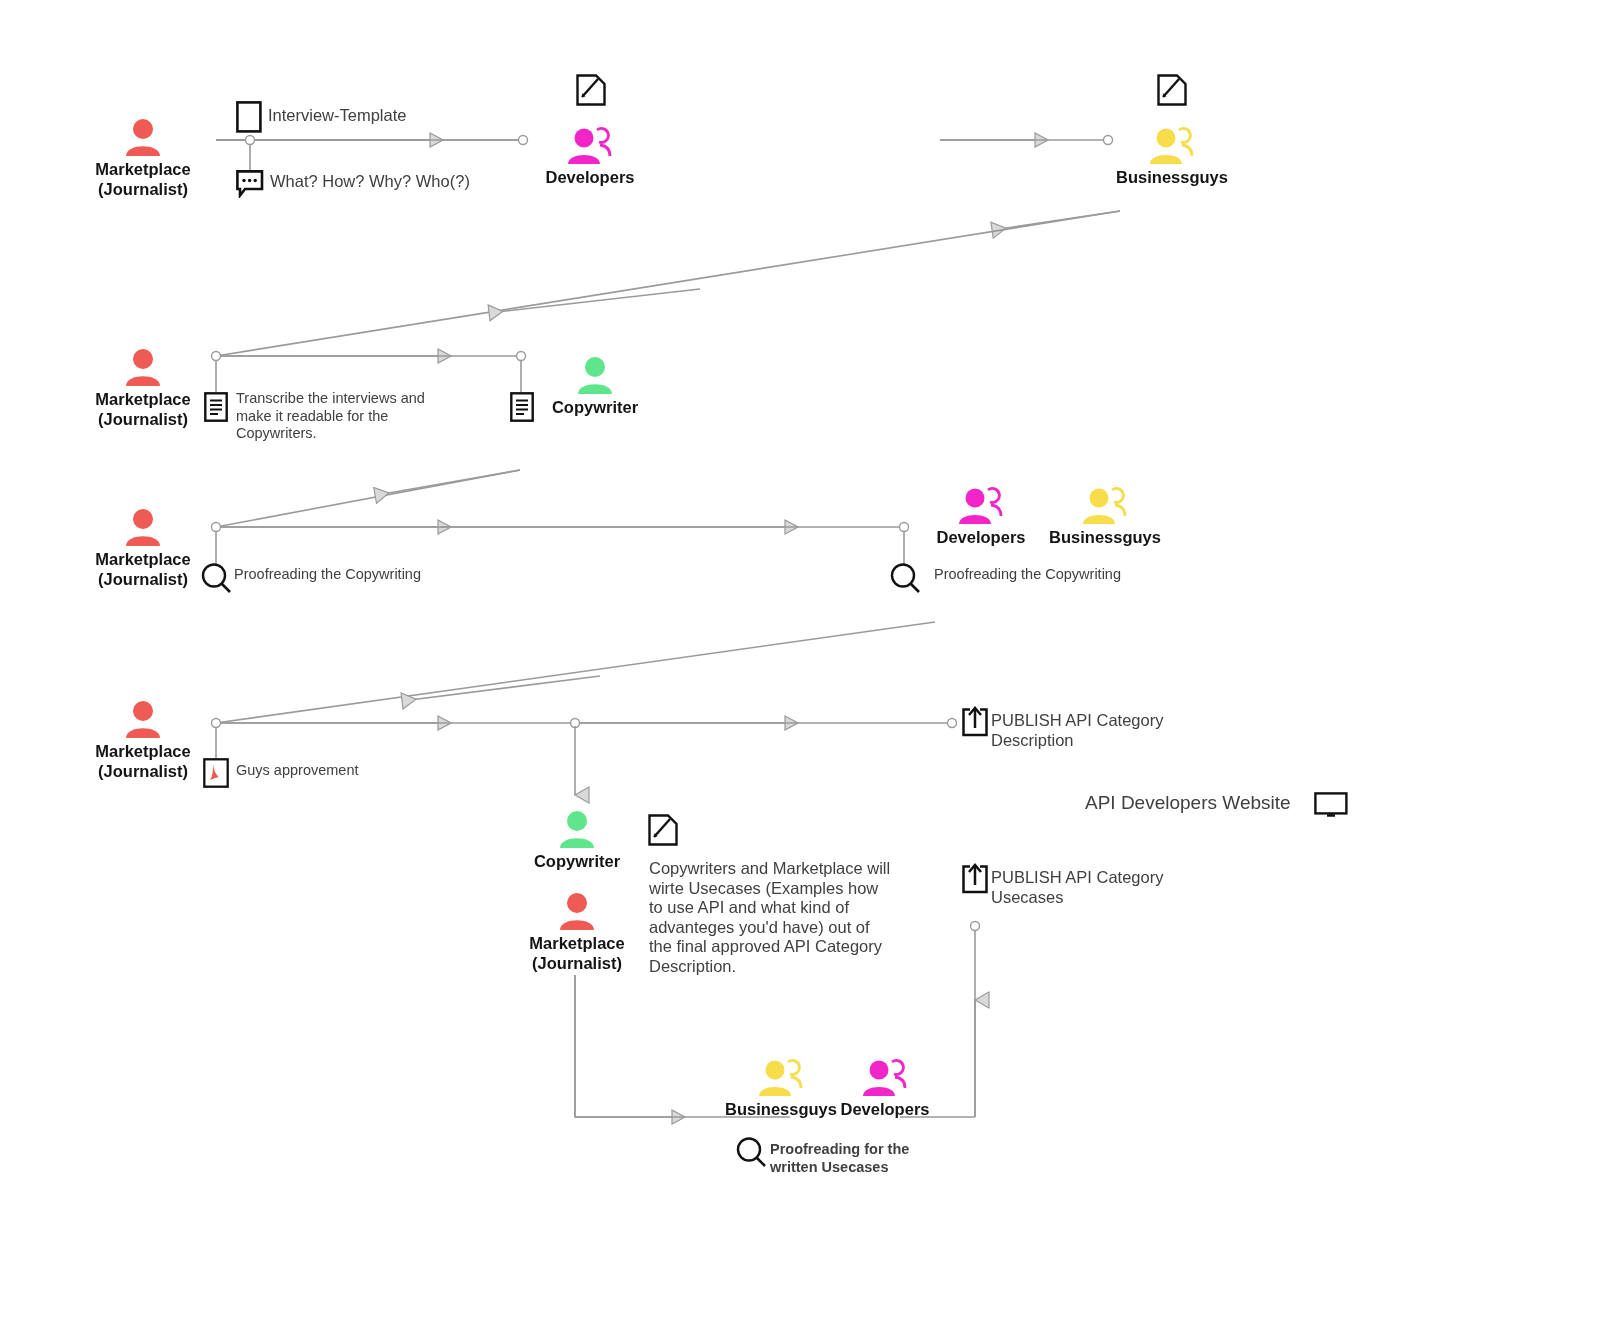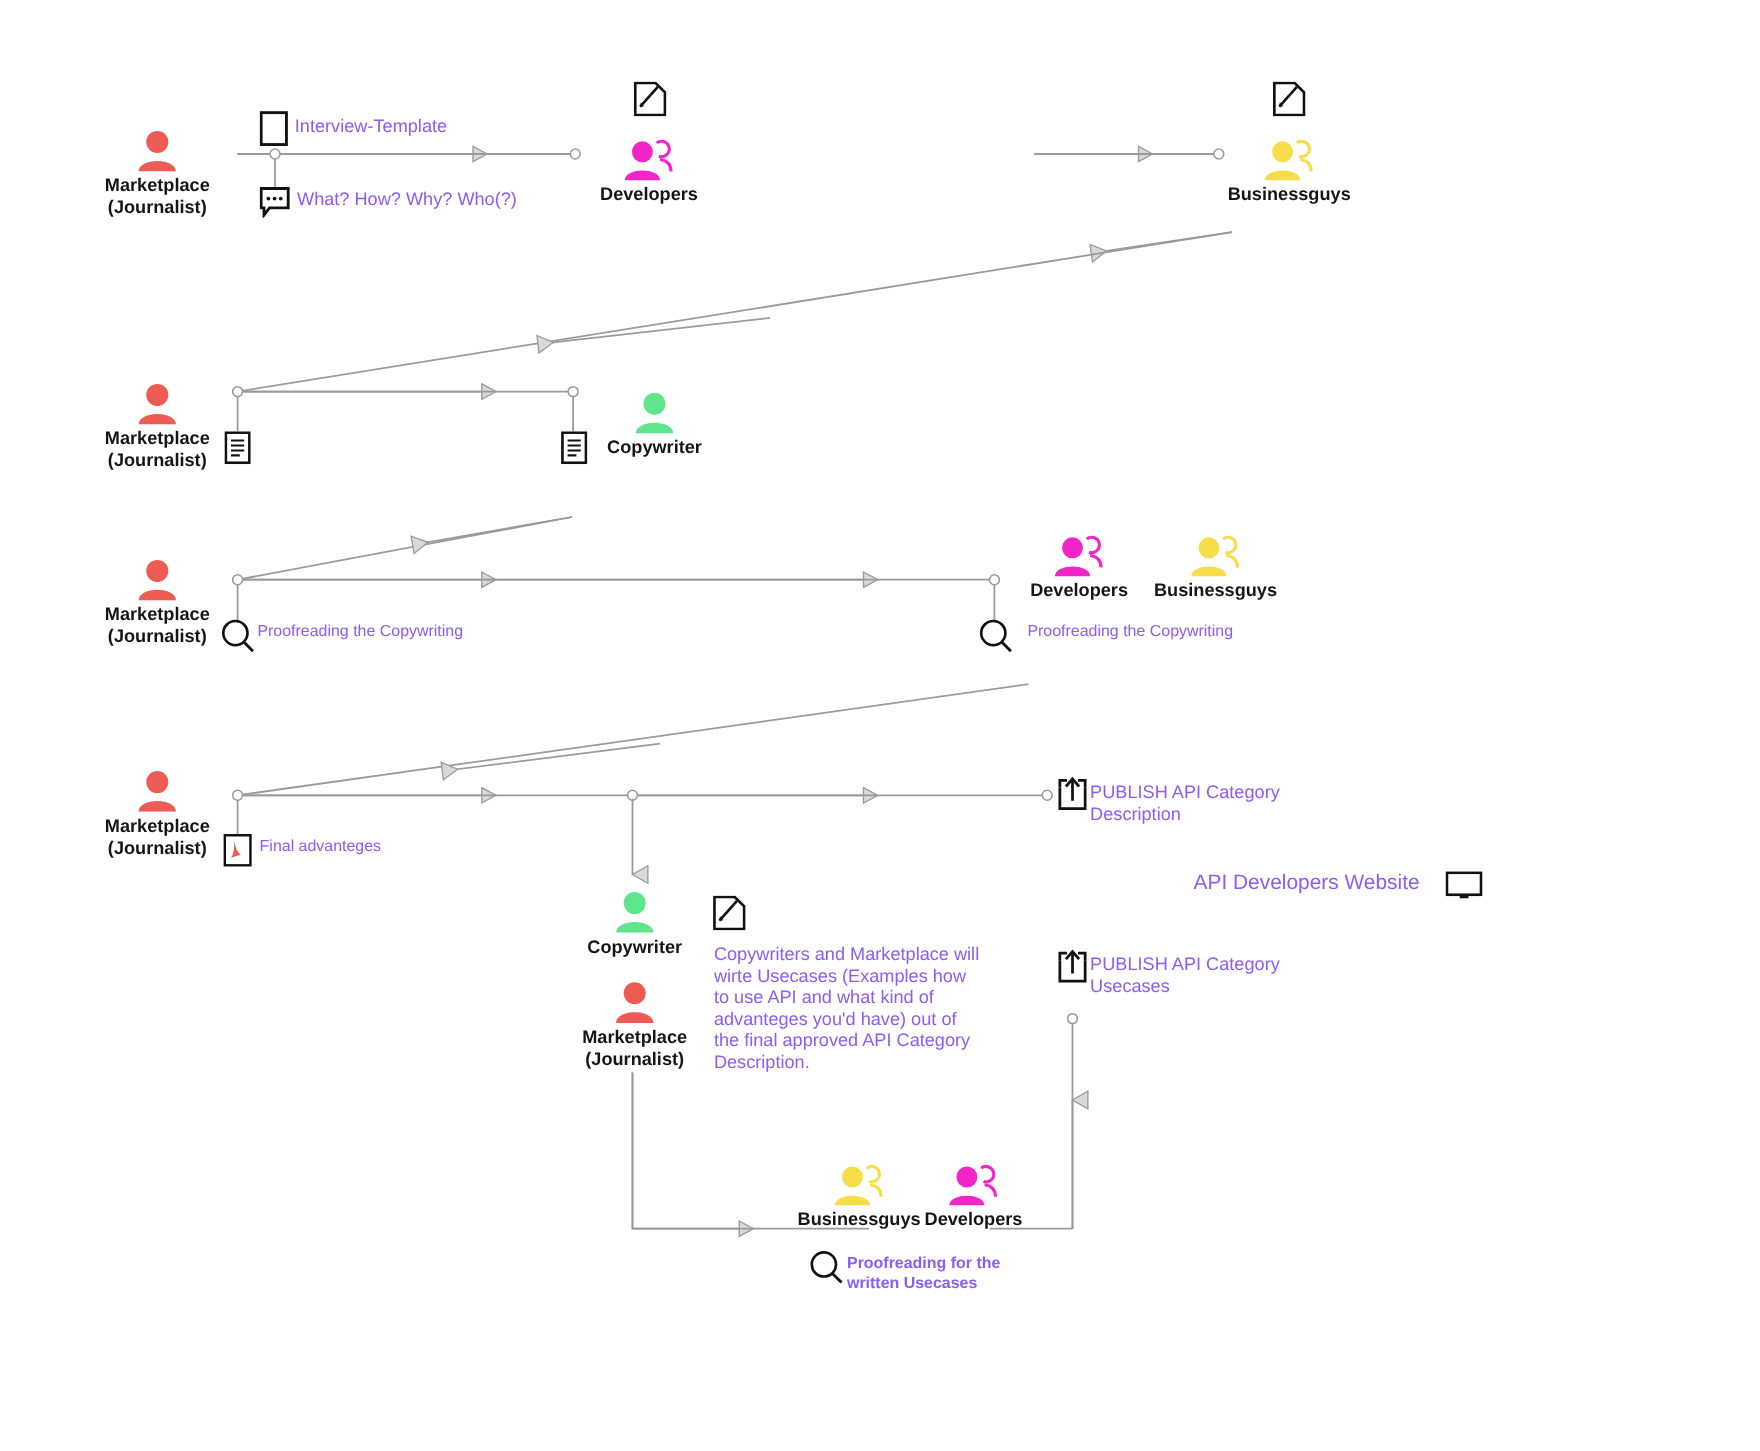--- a/index.html
+++ b/index.html
@@ -7,21 +7,21 @@
     width:1600px;height:1319px;position:relative;overflow:hidden;
     font-family:"Liberation Sans","DejaVu Sans",sans-serif;
     color:#1b1b1b;
   }
   #canvas{position:absolute;inset:0;width:1600px;height:1319px;}
   svg.wires{position:absolute;left:0;top:0;width:1600px;height:1319px;pointer-events:none;}
   .actor{position:absolute;display:flex;flex-direction:column;align-items:center;width:180px;}
   .actor .glyph{height:46px;display:flex;align-items:flex-end;justify-content:center;}
   .actor .nm{font-weight:bold;font-size:16.5px;line-height:20px;text-align:center;color:#151515;margin-top:3px;white-space:pre-line;}
 
-  .lbl{position:absolute;font-size:16.5px;line-height:19.5px;color:#8b5cf6;}
+  .lbl{position:absolute;font-size:16.5px;line-height:19.5px;color:#404040;}
   .lbl.sm{font-size:14.5px;line-height:17.5px;}
   .lbl.bold{font-weight:normal;font-size:16.5px;line-height:20px;}
   .lbl.big{font-size:19px;line-height:23px;}
 
   .ic{position:absolute;}
 </style>
 </head>
 <body>
 
 <div id="canvas">
@@ -179,20 +179,21 @@
     <div class="nm">Marketplace
 (Journalist)</div>
   </div>
 
   <div class="ic" style="left:204px;top:392px;">
     <svg width="24" height="30" viewBox="0 0 24 30">
         <rect x="1.3" y="1.3" width="21.4" height="27.4" fill="#fff" stroke="#111" stroke-width="2.4"></rect>
         <path d="M6,8.5 H18 M6,13 H18 M6,17.5 H18 M6,22 H14" stroke="#111" stroke-width="1.9"></path>
       </svg>
   </div>
+  <div class="lbl sm" style="left:236px;top:390px;width:200px;">Transcribe the interviews and make it readable for the Copywriters.</div>
 
   <div class="ic" style="left:510px;top:392px;">
     <svg width="24" height="30" viewBox="0 0 24 30">
         <rect x="1.3" y="1.3" width="21.4" height="27.4" fill="#fff" stroke="#111" stroke-width="2.4"></rect>
         <path d="M6,8.5 H18 M6,13 H18 M6,17.5 H18 M6,22 H14" stroke="#111" stroke-width="1.9"></path>
       </svg>
   </div>
 
   <div class="actor" style="left:505px;top:348px;">
     <div class="glyph">
@@ -266,21 +267,21 @@
     <div class="nm">Marketplace
 (Journalist)</div>
   </div>
 
   <div class="ic" style="left:203px;top:758px;">
     <svg width="26" height="30" viewBox="0 0 26 30">
         <rect x="1.3" y="1.3" width="23.4" height="27.4" fill="#fff" stroke="#111" stroke-width="2.3"></rect>
         <path d="M10,6 c0,9 -1,13 -3,16 c3,-1.5 6,-2.5 9,-3 c-3,-2 -5,-6 -6,-13 Z" fill="#EE5B54"></path>
       </svg>
   </div>
-  <div class="lbl sm" style="left:236px;top:762px;width:250px;">Final advanteges</div>
+  <div class="lbl sm" style="left:236px;top:762px;width:250px;">Guys approvement</div>
 
   <div class="ic" style="left:960px;top:706px;">
     <svg width="30" height="32" viewBox="0 0 30 32">
         <path d="M3.5,10 V29 H26.5 V10" fill="none" stroke="#111" stroke-width="2.5"></path>
         <path d="M3.5,10 V3.5 H10" fill="none" stroke="#111" stroke-width="2.5"></path>
         <path d="M26.5,10 V3.5 H20" fill="none" stroke="#111" stroke-width="2.5"></path>
         <path d="M15,22 V3" stroke="#111" stroke-width="2.5"></path>
         <path d="M9,9 L15,2 L21,9" fill="none" stroke="#111" stroke-width="2.5"></path>
       </svg>
   </div>

